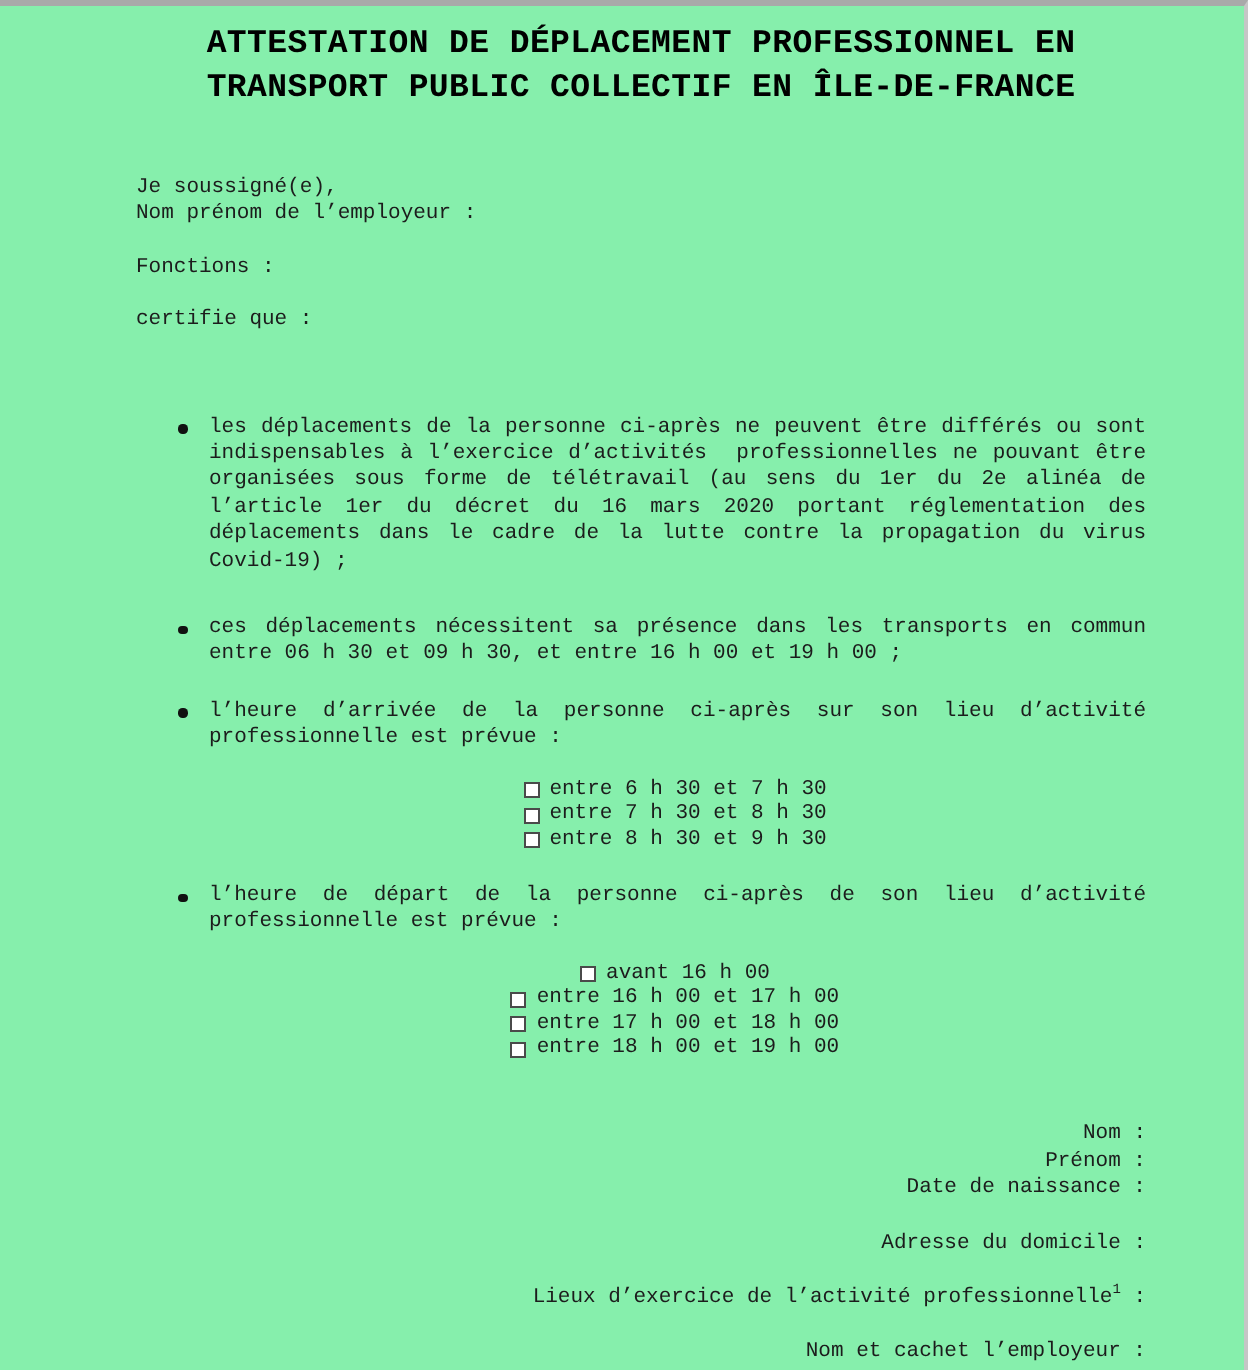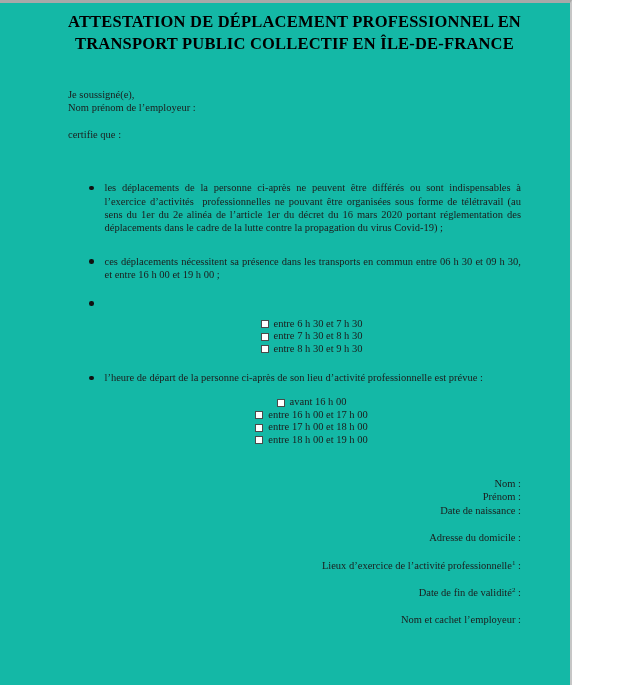--- a/index.html
+++ b/index.html
@@ -1,24 +1,24 @@
 <!DOCTYPE html>
 <html><head>
 <meta charset="utf-8">
 <style>
   html, body { margin: 0; padding: 0; background: #ffffff; }
   .page {
     position: relative;
-    width: 572px;
+    width: 624px;
     height: 685px;
     box-sizing: border-box;
-    background: #14b8a6;
+    background: #86efac;
     border-top: 3px solid #a9a9a9;
     border-right: 2px solid #c6c6c6;
-    font-family: Liberation Serif, serif;
+    font-family: Liberation Mono, monospace;
     color: #1c1c1c;
     font-size: 10.5px;
     line-height: 13.4px;
     overflow: hidden;
   }
   .content { padding: 8px 49px 0 68px; }
   .doc-title {
     text-align: center;
     font-weight: bold;
     color: #000;
@@ -71,37 +71,39 @@
     <h1 class="doc-title">
       <span>ATTESTATION DE DÉPLACEMENT PROFESSIONNEL EN</span><br>
       <span>TRANSPORT PUBLIC COLLECTIF EN ÎLE-DE-FRANCE</span>
     </h1>
 
     <p class="gap-1">
       <span>Je soussigné(e),</span><br>
       <span>Nom prénom de l’employeur :</span>
     </p>
 
+    <p class="gap-1">Fonctions :</p>
 
     <p class="gap-2">certifie que :</p>
 
     <div class="bullet-list">
 
       <div class="bullet-item mb-20">
         <span class="bullet-dot"></span>
         <span class="bullet-text">les déplacements de la personne ci-après ne peuvent être différés ou sont indispensables à l’exercice d’activités  professionnelles ne pouvant être organisées sous forme de télétravail (au sens du 1er du 2e alinéa de l’article 1er du décret du 16 mars 2020 portant réglementation des déplacements dans le cadre de la lutte contre la propagation du virus Covid-19) ;</span>
       </div>
 
       <div class="bullet-item mb-15">
         <span class="bullet-dot"></span>
         <span class="bullet-text">ces déplacements nécessitent sa présence dans les transports en commun entre 06 h 30 et 09 h 30, et entre 16 h 00 et 19 h 00 ;</span>
       </div>
 
       <div class="bullet-item mb-12">
         <span class="bullet-dot"></span>
+        <span class="bullet-text">l’heure d’arrivée de la personne ci-après sur son lieu d’activité professionnelle est prévue :</span>
       </div>
 
       <div class="check-list mb-16">
         <div class="check-item">
           <span class="check-square"></span>
           <span>entre 6 h 30 et 7 h 30</span>
         </div>
         <div class="check-item">
           <span class="check-square"></span>
           <span>entre 7 h 30 et 8 h 30</span>
@@ -145,22 +147,19 @@
         <span>Date de naissance :</span>
       </p>
 
       <p class="field-group">Adresse du domicile :</p>
 
 
       <p class="field-group">
         <span>Lieux d’exercice de l’activité professionnelle</span><sup>1</sup><span> :</span>
       </p>
 
-      <p class="field-group">
-        <span>Date de fin de validité</span><sup>2</sup><span> :</span>
-      </p>
 
       <p class="field-group">Nom et cachet l’employeur :</p>
 
     </div>
 
   </div>
 </div>
 
 </body></html>

